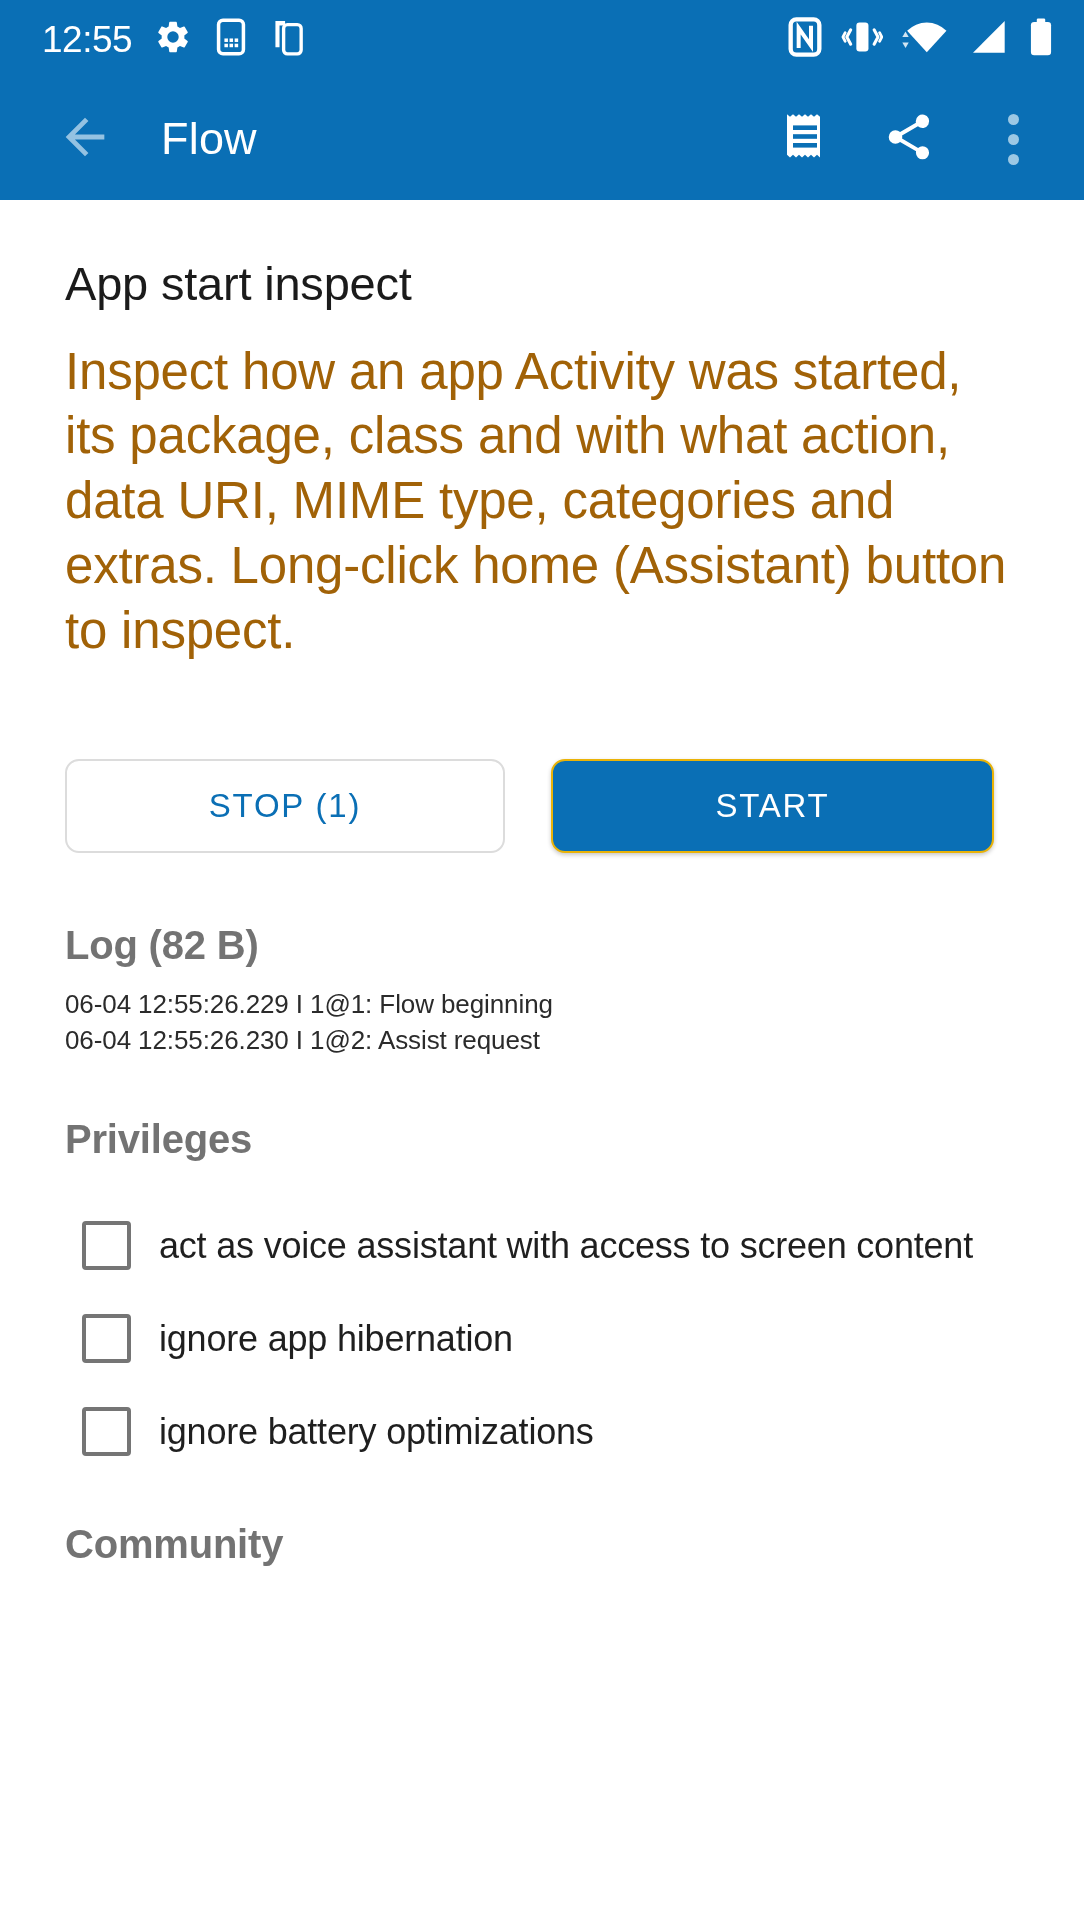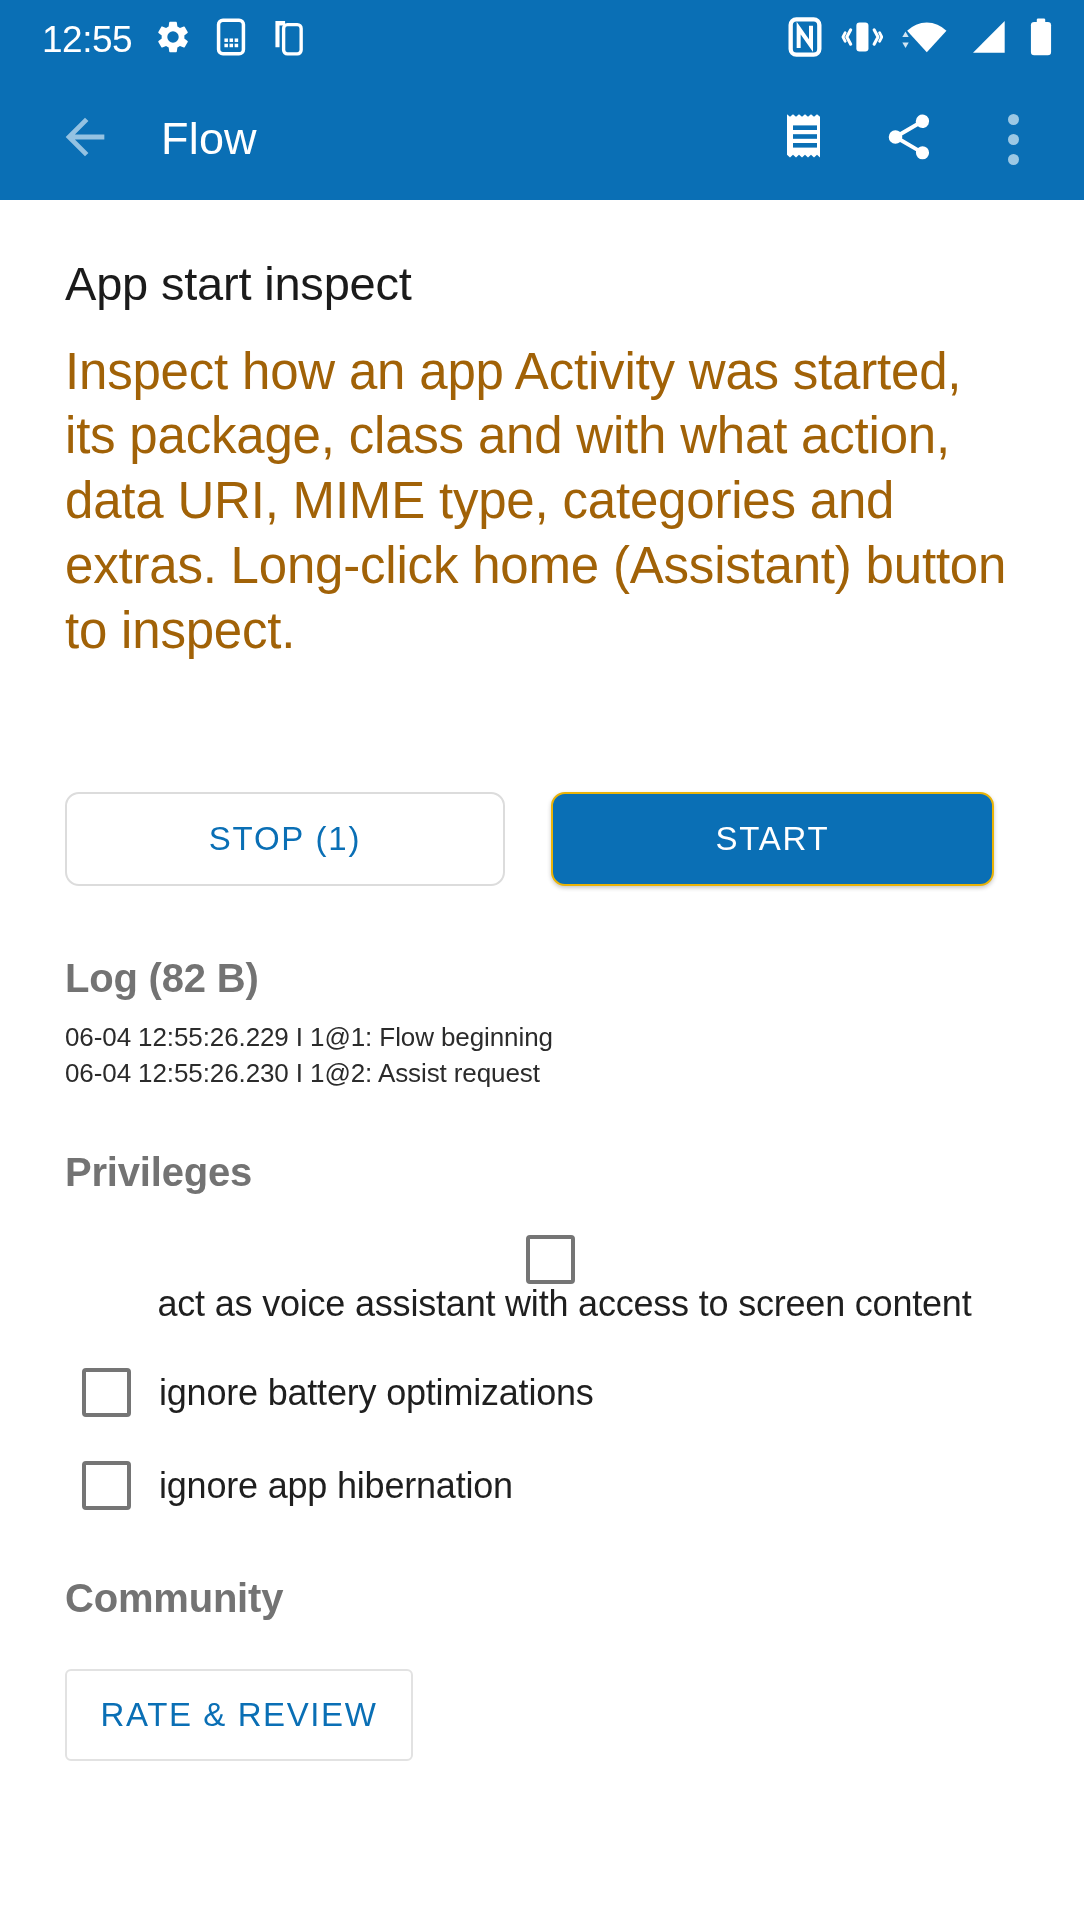--- a/index.html
+++ b/index.html
@@ -112,21 +112,20 @@
   }
   .btn {
     height: 94px;
     border-radius: 14px;
     display: flex;
     align-items: center;
     justify-content: center;
     font-size: 33px;
     letter-spacing: 1.8px;
     font-weight: 400;
-    margin-top: 33px;
   }
   .btn-outlined {
     flex: 0 0 440px;
     background: #ffffff;
     border: 2px solid #dcdcdc;
     color: #0A6FB5;
   }
   .btn-filled {
     flex: 0 0 443px;
     background: #0A6FB5;
@@ -151,21 +150,21 @@
   }
 
   .privileges-title { margin-top: 58px; }
 
   .check-row {
     display: flex;
     align-items: center;
     margin-top: 44px;
     padding-left: 17px;
   }
-  .check-row.first { margin-top: 40px; flex-direction: column; }
+  .check-row.first { margin-top: 59px; }
   .checkbox {
     width: 49px; height: 49px;
     border: 4px solid #757575;
     border-radius: 4px;
     background: #ffffff;
     flex: 0 0 auto;
   }
   .check-label {
     font-size: 36px;
     color: #1f1f1f;
@@ -326,27 +325,26 @@
 
     <div class="section-title privileges-title">Privileges</div>
 
     <div class="check-row first">
       <span class="checkbox"></span>
       <span class="check-label">act as voice assistant with access to screen content</span>
     </div>
 
     <div class="check-row">
       <span class="checkbox"></span>
-      <span class="check-label">ignore battery optimizations</span>
+      <span class="check-label">ignore app hibernation</span>
     </div>
 
     <div class="check-row">
       <span class="checkbox"></span>
-      <span class="check-label">ignore app hibernation</span>
+      <span class="check-label">ignore battery optimizations</span>
     </div>
 
     <div class="section-title community-title">Community</div>
 
-    <div class="rate-btn">RATE &amp; REVIEW</div>
 
   </div>
 
 </div>
 
 </body></html>

